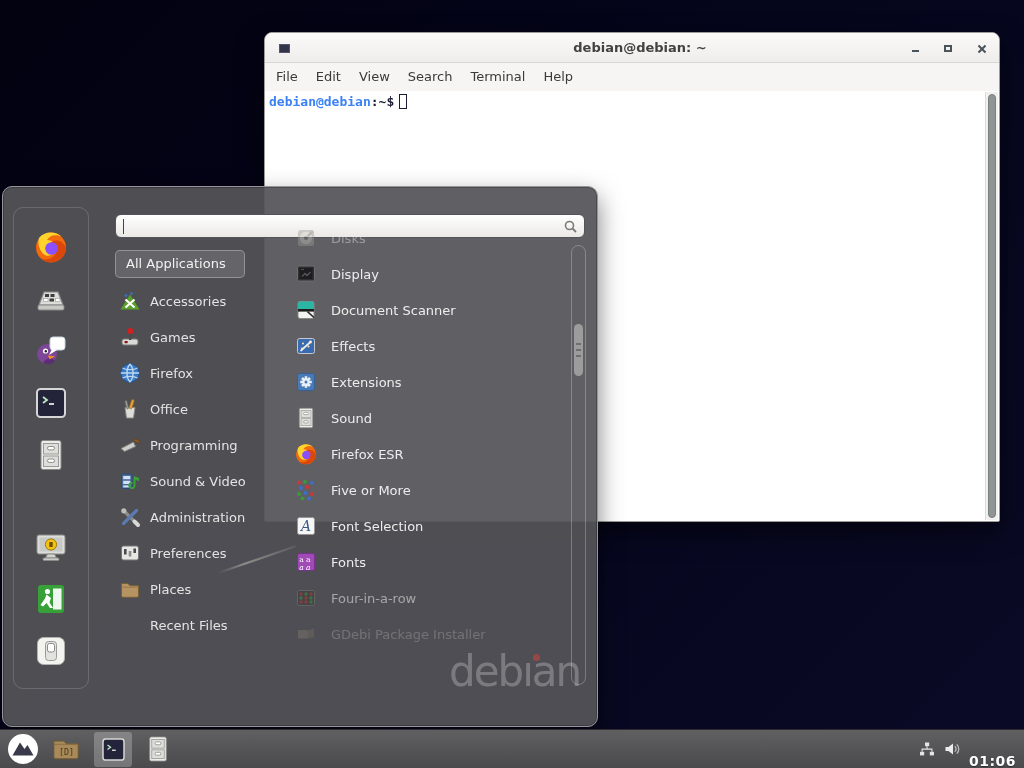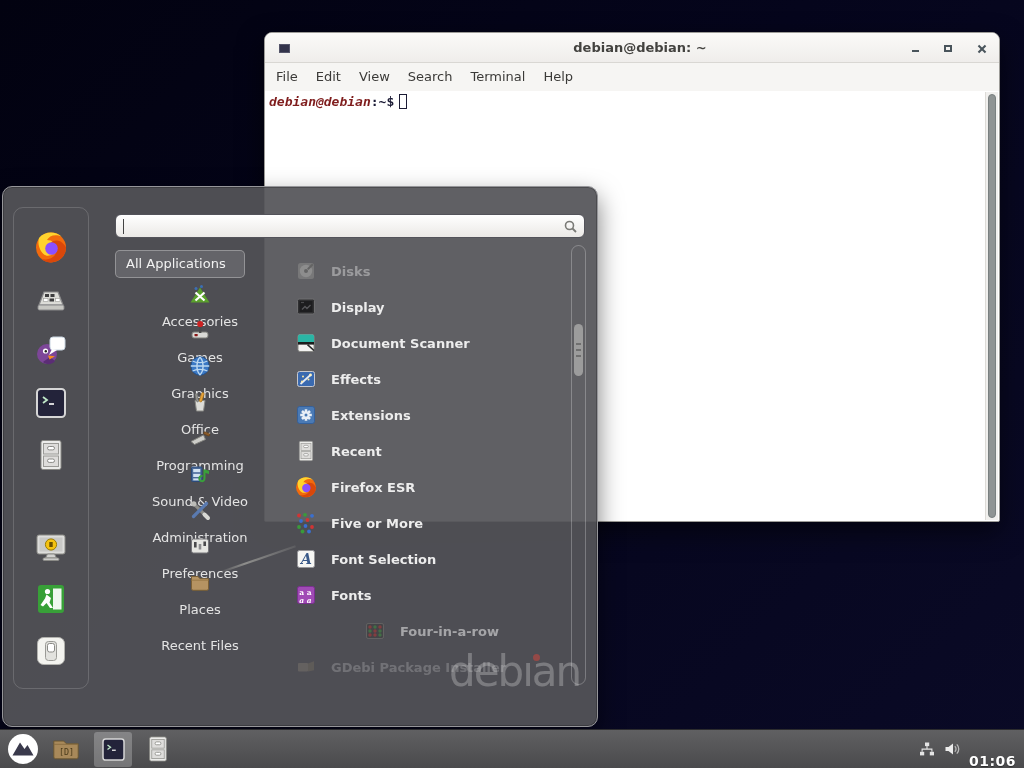--- a/index.html
+++ b/index.html
@@ -23,21 +23,21 @@
   .g-minimize{width:7px;height:2px;background:#49545b;margin-top:6px;}
   .g-maximize{width:8px;height:7px;border:2px solid #49545b;}
   .g-close{position:relative;width:9px;height:9px;}
   .g-close::before,.g-close::after{content:'';position:absolute;left:4px;top:0;width:2px;height:10px;background:#49545b;}
   .g-close::before{transform:rotate(45deg);} .g-close::after{transform:rotate(-45deg);}
   .term-menubar{height:28px;background:#f6f5f3;display:flex;align-items:center;padding-left:2px;}
   .term-menubar span{font-size:13px;color:#3b3a38;padding:0 9px;line-height:28px;}
   .term-body{position:relative;height:430px;background:#fff;border-radius:0 0 2px 2px;
     font-family:"DejaVu Sans Mono","Liberation Mono",monospace;font-size:13px;font-weight:bold;
     padding:3px 4px;}
-  .prompt-user{color:#7f1d1d;font-style:italic;}
+  .prompt-user{color:#3b82f6;}
   .prompt-suffix{color:#1b1b35;}
   .cursor-box{display:inline-block;width:8px;height:15px;border:1.5px solid #1b1b35;
     margin-left:5px;vertical-align:-3px;}
   .term-scroll{position:absolute;top:1px;right:1px;bottom:1px;width:13px;
     background:#f1f0ee;border-left:1px solid #dddbd7;}
   .term-thumb{position:absolute;left:2px;right:2px;top:2px;bottom:2px;
     background:#8f9494;border:1px solid #798080;border-radius:6px;}
 
   
   .menu{position:absolute;left:2px;top:186px;width:596px;height:541px;
@@ -62,25 +62,25 @@
   .search-input{position:absolute;left:6px;top:3px;width:430px;height:16px;border:none;outline:none;
     background:transparent;font-size:12px;color:#222;caret-color:#222;
     font-family:"DejaVu Sans",sans-serif;padding:0;}
   .search-caret{position:absolute;left:7px;top:4px;width:1px;height:15px;background:#444;}
   .search-mag{position:absolute;right:7px;top:5px;width:13px;height:13px;}
 
   .all-apps-btn{position:absolute;left:112px;top:63px;width:130px;height:28px;
     background:rgba(255,255,255,.13);border:1px solid rgba(255,255,255,.30);border-radius:5px;
     color:#f2f2f2;font-size:13px;line-height:26px;padding-left:10px;}
   .cat-list{position:absolute;left:112px;top:96px;width:166px;}
-  .cat-row{height:36px;display:flex;align-items:center;gap:9px;padding-left:4px;flex-direction:column;}
+  .cat-row{height:36px;display:flex;align-items:center;gap:9px;padding-left:4px;}
   .cat-row .lbl{font-size:13px;color:#e4e4e4;white-space:nowrap;}
   .cat-noicon{width:22px;height:22px;flex:none;}
 
-  .app-list{position:absolute;left:281px;top:66px;width:284px;font-weight:bold;}
+  .app-list{position:absolute;left:281px;top:33px;width:284px;}
   .app-row{height:36px;display:flex;align-items:center;gap:13px;padding-left:10px;}
   .app-row .lbl{font-size:13px;color:#ededed;white-space:nowrap;}
 
   .menu-scrollbar{position:absolute;left:568px;top:58px;width:15px;height:440px;
     border:1px solid rgba(255,255,255,.26);border-radius:8px;}
   .menu-thumb{position:absolute;left:2px;right:2px;top:78px;height:52px;
     background:#9c9c9c;border-radius:6px;display:flex;align-items:center;justify-content:center;}
   .menu-thumb::after{content:'';width:5px;height:14px;
     background:repeating-linear-gradient(#6f6f6f 0 2px,transparent 2px 6px);}
 
@@ -261,21 +261,21 @@
           <span class="lbl">Games</span>
         </div>
         <div class="cat-row">
           <span class="ic" style="width: 22px; height: 22px;">
             <svg viewBox="0 0 22 22">
               <circle cx="11" cy="11" r="9.2" fill="#3b78c4" stroke="#1f4f8c"></circle>
               <path d="M1.8 11h18.4 M11 1.8c4.2 5.2 4.2 13.2 0 18.4 M11 1.8c-4.2 5.2-4.2 13.2 0 18.4" stroke="#bcd8f0" stroke-width="1.3" fill="none"></path>
               <path d="M3.5 6c3.5 2.2 11.5 2.2 15 0 M3.5 16c3.5-2.2 11.5-2.2 15 0" stroke="#bcd8f0" stroke-width="1.1" fill="none"></path>
             </svg>
           </span>
-          <span class="lbl">Graphics</span>
+          <span class="lbl">Firefox</span>
         </div>
         <div class="cat-row">
           <span class="ic" style="width: 22px; height: 22px;">
             <svg viewBox="0 0 22 22">
               <path d="M6 9.5 h10 l-1.5 10.5 h-7 z" fill="#dcdcd8" stroke="#8a8a86"></path>
               <rect x="11.5" y="1.5" width="2.6" height="9.5" rx="1.2" transform="rotate(18 12.8 6)" fill="#e8a33a" stroke="#a8731a" stroke-width=".7"></rect>
               <rect x="6.8" y="2.5" width="2" height="8.5" rx="1" transform="rotate(-14 7.8 7)" fill="#9a9a96" stroke="#6a6a66" stroke-width=".6"></rect>
             </svg>
           </span>
           <span class="lbl">Office</span>
@@ -402,21 +402,21 @@
         <div class="app-row" style="opacity: 1;">
           <span class="ic" style="width: 24px; height: 24px;">
             <svg viewBox="0 0 36 36">
               <rect x="8" y="3.5" width="20" height="29" rx="2" fill="#ececea" stroke="#8a8a86"></rect>
               <rect x="10.5" y="6.5" width="15" height="10.5" fill="#dedddb" stroke="#9a9a96"></rect>
               <rect x="14.5" y="9.5" width="7" height="3.4" rx="1.7" fill="#fff" stroke="#8a8a86"></rect>
               <rect x="10.5" y="19" width="15" height="10.5" fill="#dedddb" stroke="#9a9a96"></rect>
               <rect x="14.5" y="22" width="7" height="3.4" rx="1.7" fill="#fff" stroke="#8a8a86"></rect>
             </svg>
           </span>
-          <span class="lbl">Recent</span>
+          <span class="lbl">Sound</span>
         </div>
         <div class="app-row" style="opacity: 1;">
           <span class="ic" style="width: 24px; height: 24px;">
             <svg viewBox="0 0 36 36">
               <circle cx="18" cy="18.5" r="15" fill="#f26a0d"></circle>
               <path d="M6 9C11 2.5 22 1.5 28.5 7.5c-6.5-3-12.5-.5-14.5 3.5 5 0 8.5 3.5 8.5 8 0 5.5-4.5 8.5-9.5 7.5C7.5 24.5 4 15.5 6 9z" fill="#ffd32e"></path>
               <path d="M33 18.5A15 15 0 0 1 8 29.5c6.5 2.5 13-.5 15-5.5 1.8-4.6-.7-8.8-5.5-10 4-3.5 9.5-3 12.5.5 1.4 1.6 2.4 2.6 3 4z" fill="#d9470a"></path>
               <circle cx="18.5" cy="19.5" r="6.3" fill="#8a50ff"></circle>
             </svg>
           </span>
@@ -451,21 +451,21 @@
         <div class="app-row" style="opacity: 1;">
           <span class="ic" style="width: 24px; height: 24px;">
             <svg viewBox="0 0 24 24">
               <rect x="3.5" y="3.5" width="17" height="17" rx="2" fill="#a04ab5" stroke="#7a3090"></rect>
               <text x="5.2" y="12" font-size="7.5" fill="#fff" font-family="DejaVu Serif,serif">a a</text>
               <text x="5.2" y="19.5" font-size="7.5" font-style="italic" fill="#fff" font-family="DejaVu Serif,serif">a a</text>
             </svg>
           </span>
           <span class="lbl">Fonts</span>
         </div>
-        <div class="app-row" style="opacity: 0.55; justify-content: center;">
+        <div class="app-row" style="opacity: 0.55;">
           <span class="ic" style="width: 24px; height: 24px;">
             <svg viewBox="0 0 24 24">
               <rect x="3.5" y="4.5" width="17" height="15" rx="1.6" fill="#3c3c3e" stroke="#74746f"></rect>
               <circle cx="7" cy="8" r="1.7" fill="#b03030"></circle>
               <circle cx="12" cy="8" r="1.7" fill="#3a8a3a"></circle>
               <circle cx="17" cy="8" r="1.7" fill="#b03030"></circle>
               <circle cx="7" cy="12" r="1.7" fill="#3a8a3a"></circle>
               <circle cx="12" cy="12" r="1.7" fill="#b03030"></circle>
               <circle cx="17" cy="12" r="1.7" fill="#3a8a3a"></circle>
               <circle cx="7" cy="16" r="1.7" fill="#b03030"></circle>

